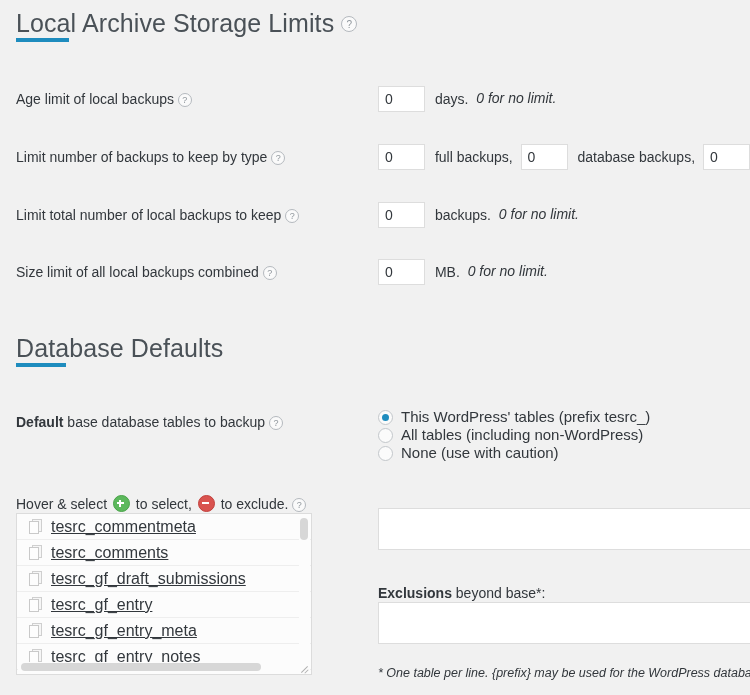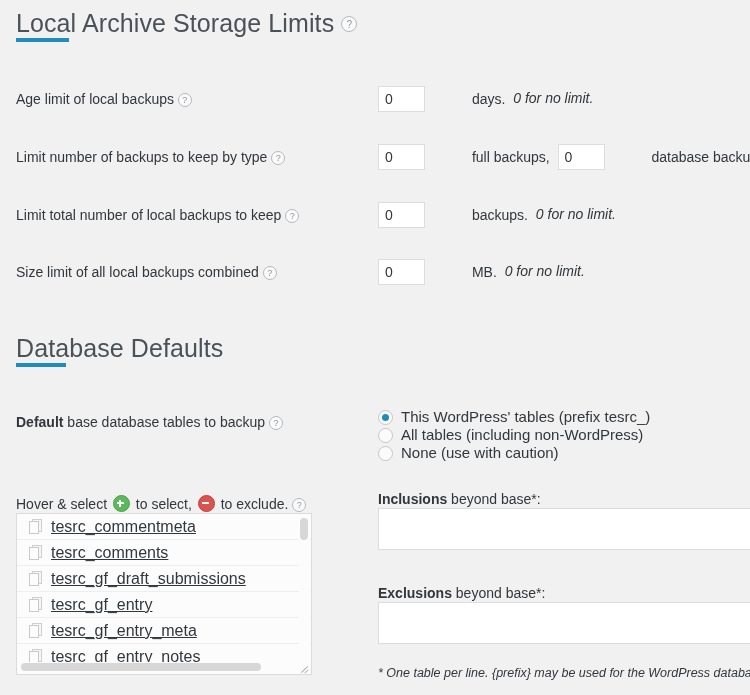--- a/index.html
+++ b/index.html
@@ -97,21 +97,20 @@
     box-sizing: border-box;
     vertical-align: middle;
     border-radius: 0;
     outline: none;
     box-shadow: none;
   }
   .unit {
     display: inline-block;
     vertical-align: middle;
     padding: 0 4px 0 6px;
-    margin-left: 37px;
   }
 
   
   .radio-group {
     position: absolute;
     font-size: 15px;
     line-height: 18px;
   }
   .radio-row {
     display: flex;
@@ -449,23 +448,20 @@
     </div>
     <div class="vscroll-track">
       <div class="vscroll-thumb"></div>
     </div>
     <div class="hscroll-track">
       <div class="hscroll-thumb"></div>
     </div>
     <div class="resize-grip"></div>
   </div>
 
-  <div class="ta-label" style="left:378px; top:490px;">
-    <b>Inclusions</b><span> beyond base*:</span>
-  </div>
   <textarea class="big" style="left: 378px; top: 508px; width: 400px; height: 42px;" placeholder=""></textarea>
 
   <div class="ta-label" style="left:378px; top:584px;">
     <b>Exclusions</b><span> beyond base*:</span>
   </div>
   <textarea class="big" style="left: 378px; top: 602px; width: 400px; height: 42px;" placeholder=""></textarea>
 
   <div class="footnote" style="left:378px; top:665px;">* One table per line. {prefix} may be used for the WordPress database</div>
 
 </div>

